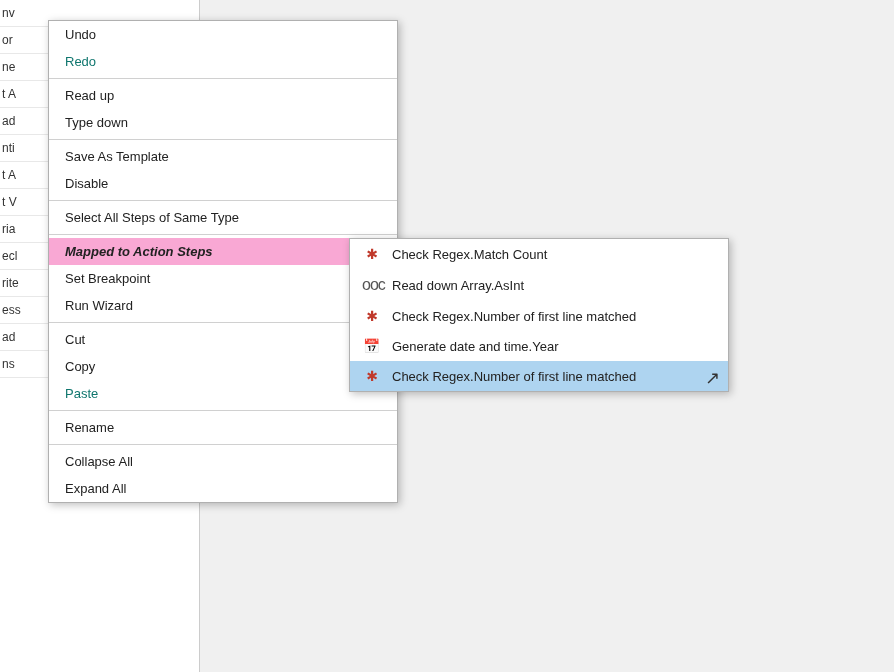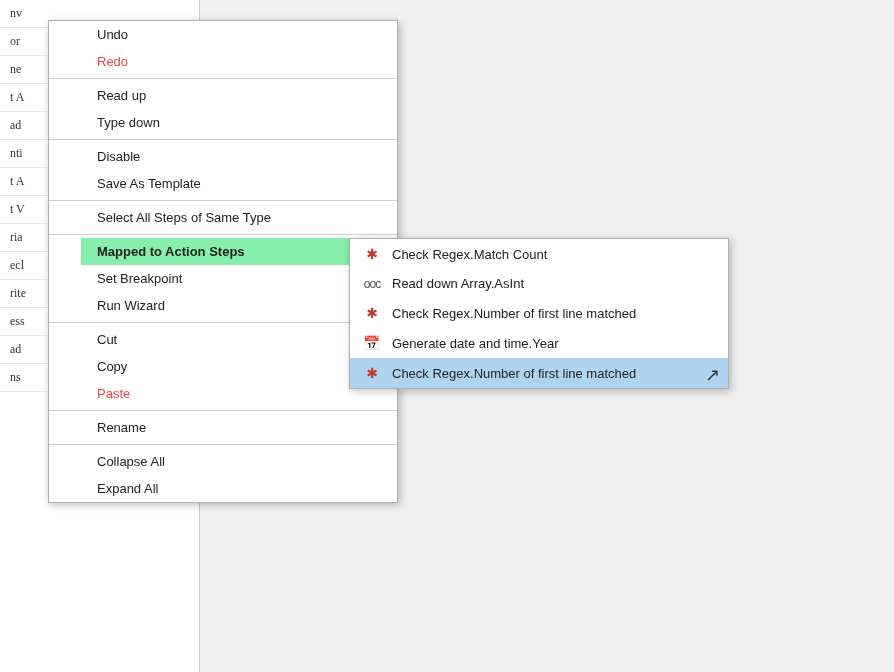--- a/index.html
+++ b/index.html
@@ -17,27 +17,26 @@
     .bg-panel {
       position: absolute;
       left: 0; top: 0;
       width: 200px;
       height: 672px;
       background: #ffffff;
       border-right: 1px solid #ccc;
     }
 
     .bg-list-item {
-      padding: 6px 10px;
+      padding: 6px 2px;
       border-bottom: 1px solid #e8e8e8;
       color: #333;
       font-size: 12px;
       white-space: nowrap;
       overflow: hidden;
-      font-family: Liberation Serif, serif;
     }
 
     
     .context-menu {
       position: absolute;
       left: 48px;
       top: 20px;
       width: 350px;
       background: #ffffff;
       border: 1px solid #b0b0b0;
@@ -46,30 +45,30 @@
     }
 
     .menu-item {
       padding: 6px 16px;
       cursor: pointer;
       color: #222;
       position: relative;
       display: flex;
       align-items: center;
       justify-content: space-between;
-      margin-left: 32px;
     }
 
     .menu-item.disabled {
-      color: #ef4444;
+      color: #0f766e;
       cursor: default;
     }
 
     .menu-item.highlighted {
-      background: #86efac;
+      background: #f9a8d4;
+      font-style: italic;
     }
 
     .menu-separator {
       height: 1px;
       background: #d0d0d0;
       margin: 3px 0;
     }
 
     .menu-item .chevron {
       font-size: 10px;
@@ -154,24 +153,24 @@
 
   <div class="menu-item">
     <span>Read up</span>
   </div>
   <div class="menu-item">
     <span>Type down</span>
   </div>
   <div class="menu-separator"></div>
 
   <div class="menu-item">
+    <span>Save As Template</span>
+  </div>
+  <div class="menu-item">
     <span>Disable</span>
-  </div>
-  <div class="menu-item">
-    <span>Save As Template</span>
   </div>
   <div class="menu-separator"></div>
 
   <div class="menu-item">
     <span>Select All Steps of Same Type</span>
   </div>
   <div class="menu-separator"></div>
 
   <div class="menu-item highlighted">
     <span style="font-weight:600;">Mapped to Action Steps</span>
@@ -212,21 +211,21 @@
 </div>
 
 <div class="submenu">
 
   <div class="submenu-item">
     <span class="submenu-icon">✱</span>
     <span>Check Regex.Match Count</span>
   </div>
 
   <div class="submenu-item">
-    <span class="submenu-icon" style="font-size:12px; color:#555; letter-spacing:-1px;">ooc</span>
+    <span class="submenu-icon" style="font-size:16px; color:#555; letter-spacing:-1px;">ooc</span>
     <span>Read down Array.AsInt</span>
   </div>
 
   <div class="submenu-item">
     <span class="submenu-icon">✱</span>
     <span>Check Regex.Number of first line matched</span>
   </div>
 
   <div class="submenu-item">
     <span class="submenu-icon calendar">📅</span>

